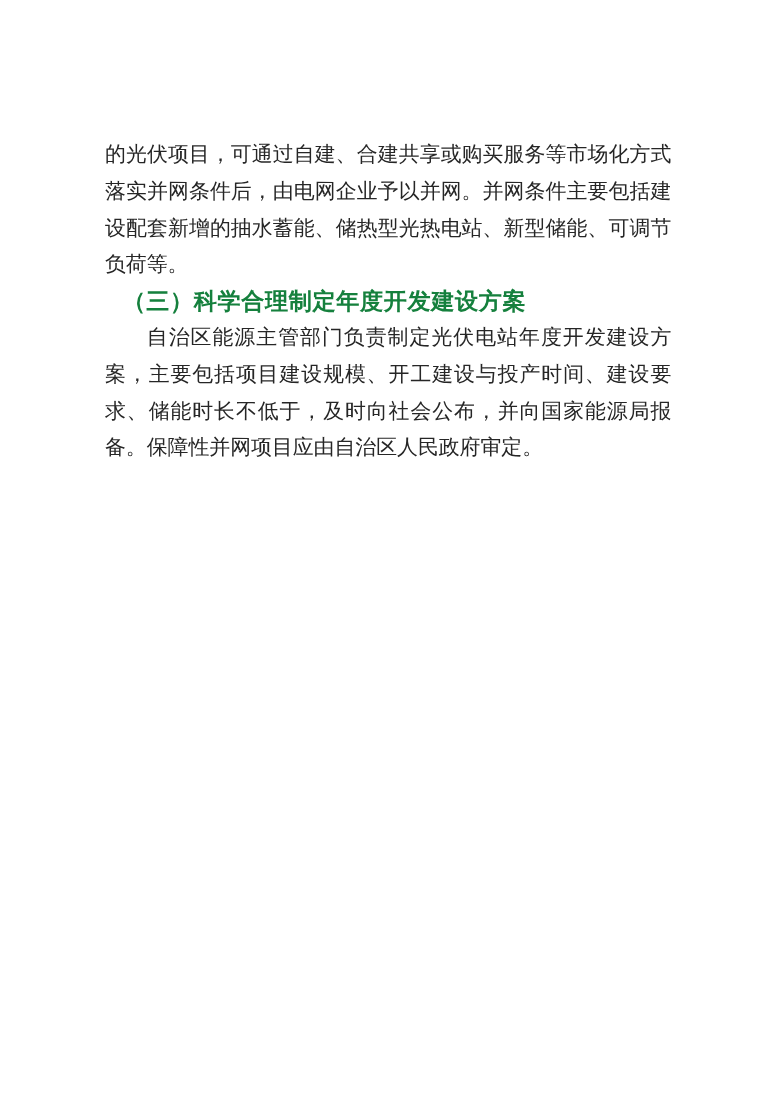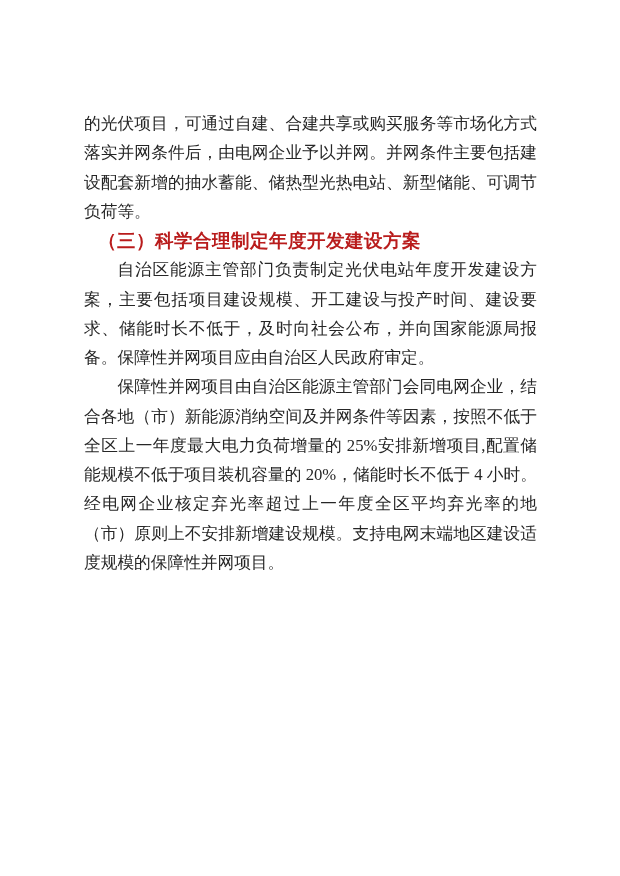--- a/index.html
+++ b/index.html
@@ -36,29 +36,28 @@
   .content p.indent {
     text-indent: 2em;
   }
   .section-heading {
     margin: 0;
     padding: 0;
     font-family: "Liberation Sans", "DejaVu Sans", sans-serif;
     font-weight: bold;
     font-size: 18.5px;
     line-height: 29.25px;
-    color: #b91c1c;
+    color: #15803d;
     text-indent: 14px;
     text-align: left;
     letter-spacing: 0.5px;
   }
 </style>
 </head>
 <body>
 
 <div class="page">
   <div class="content">
     <p>的光伏项目，可通过自建、合建共享或购买服务等市场化方式落实并网条件后，由电网企业予以并网。并网条件主要包括建设配套新增的抽水蓄能、储热型光热电站、新型储能、可调节负荷等。</p>
     <h2 class="section-heading">（三）科学合理制定年度开发建设方案</h2>
     <p class="indent">自治区能源主管部门负责制定光伏电站年度开发建设方案，主要包括项目建设规模、开工建设与投产时间、建设要求、储能时长不低于，及时向社会公布，并向国家能源局报备。保障性并网项目应由自治区人民政府审定。</p>
-    <p class="indent">保障性并网项目由自治区能源主管部门会同电网企业，结合各地（市）新能源消纳空间及并网条件等因素，按照不低于全区上一年度最大电力负荷增量的 25%安排新增项目,配置储能规模不低于项目装机容量的 20%，储能时长不低于 4 小时。经电网企业核定弃光率超过上一年度全区平均弃光率的地（市）原则上不安排新增建设规模。支持电网末端地区建设适度规模的保障性并网项目。</p>
   </div>
 </div>
 
 </body></html>

